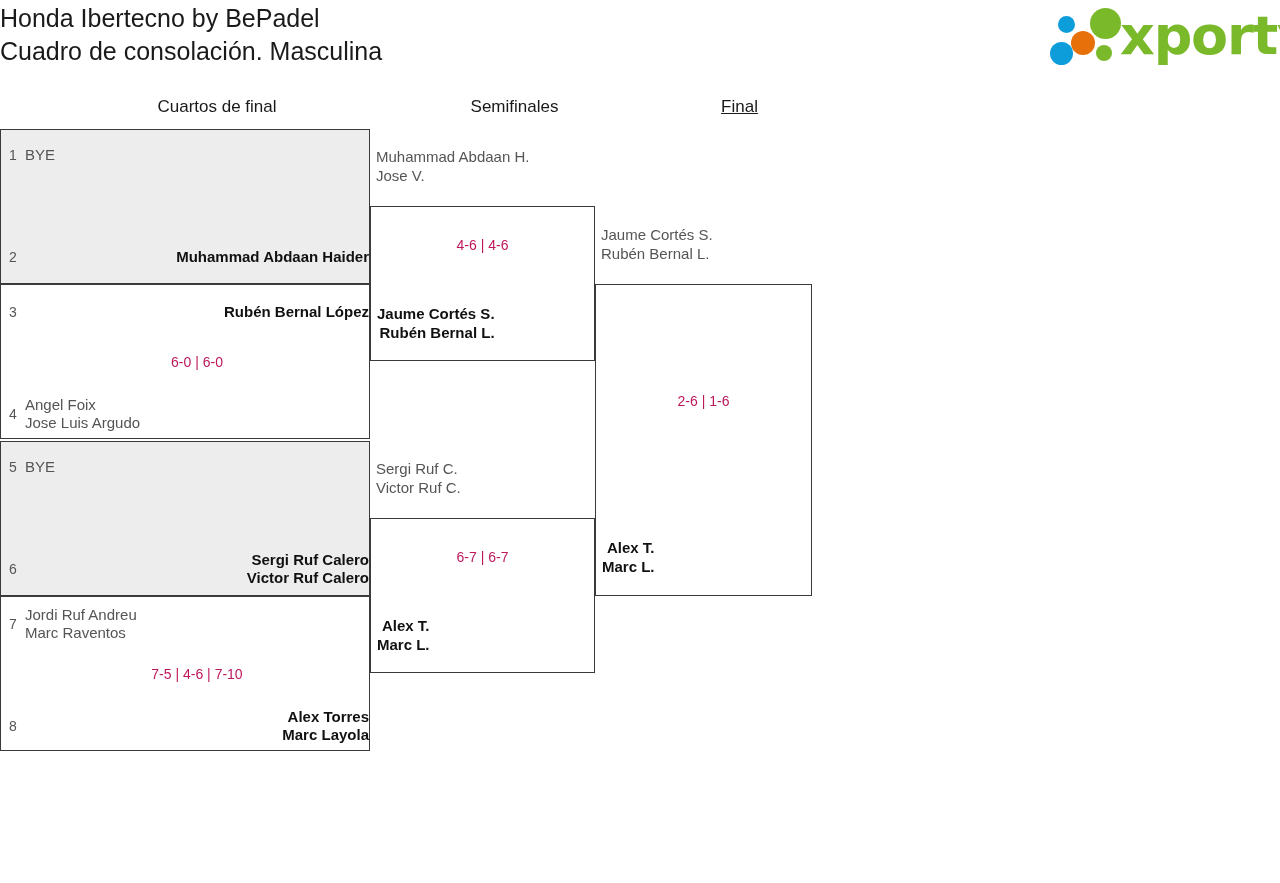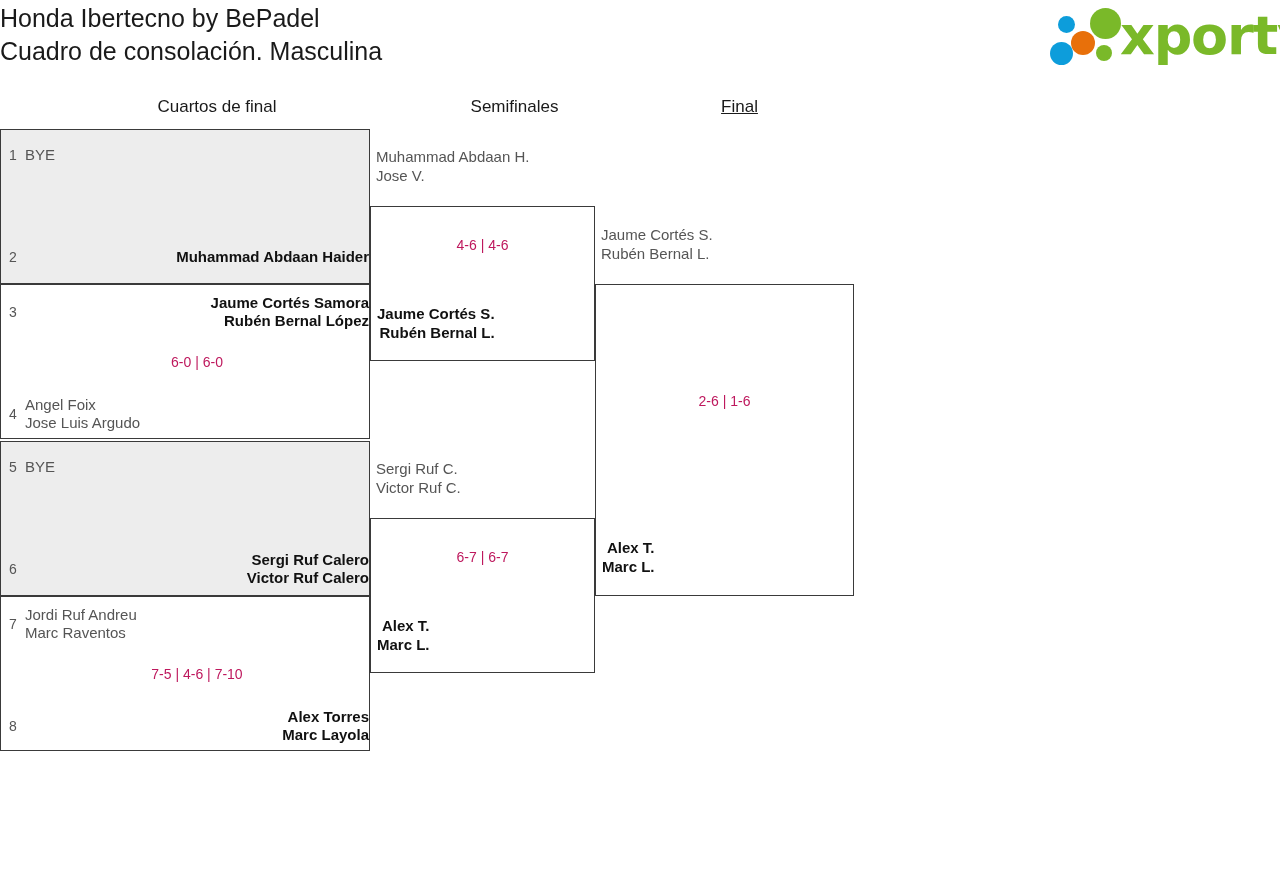--- a/index.html
+++ b/index.html
@@ -187,21 +187,20 @@
         <span class="nm">Muhammad Abdaan Haider</span>
       </span>
     </div>
     <span class="score" style="left:24px; right:0px; top:62px;"></span>
   </div>
 
   <div class="cell r1-block plain" style="left:0px; top:284px; width:370px; height:155px;">
     <div class="r1-team" style="top:8px; height:38px;">
       <span class="seed">3</span>
       <span class="names winner">
-        <span class="nm">Jaume Cortés Samora</span>
         <span class="nm">Rubén Bernal López</span>
       </span>
     </div>
     <span class="score" style="left:24px; right:0px; top:69px;">6-0 | 6-0</span>
     <div class="r1-team" style="top:110px; height:38px;">
       <span class="seed">4</span>
       <span class="names loser">
         <span class="nm">Angel Foix</span>
         <span class="nm">Jose Luis Argudo</span>
       </span>
@@ -265,21 +264,21 @@
       <span class="nm">Alex T.</span>
       <span class="nm">Marc L.</span>
     </div>
   </div>
 
   <div class="team-label loser" style="left:601px; top:226px;">
     <span class="nm">Jaume Cortés S.</span>
     <span class="nm">Rubén Bernal L.</span>
   </div>
 
-  <div class="cell match-box" style="left:595px; top:284px; width:259px; height:312px;">
+  <div class="cell match-box" style="left:595px; top:284px; width:217px; height:312px;">
     <span class="score" style="left:0px; right:0px; top:108px;">2-6 | 1-6</span>
     <div class="team-label winner" style="left:6px; top:254px;">
       <span class="nm">Alex T.</span>
       <span class="nm">Marc L.</span>
     </div>
   </div>
 
 </div>
 
 </body></html>

